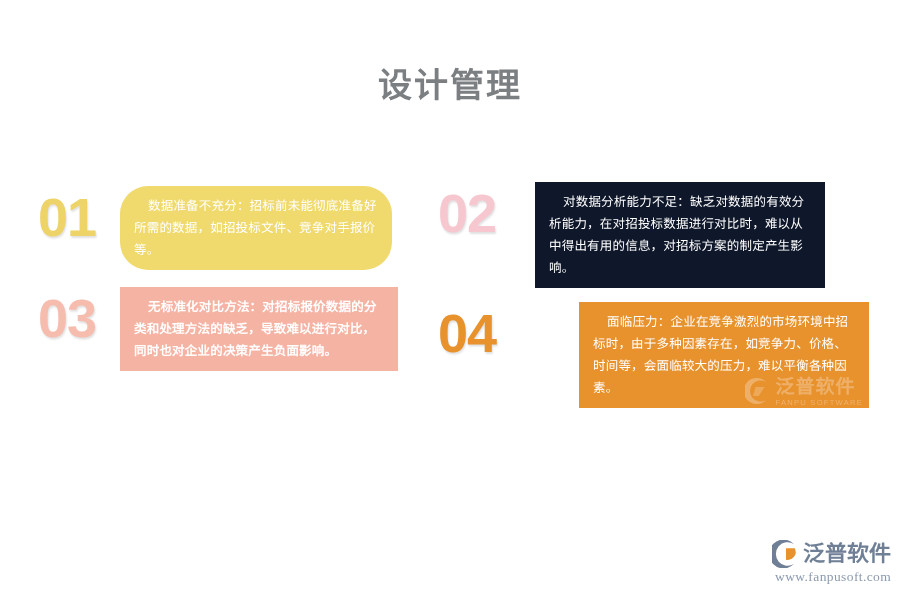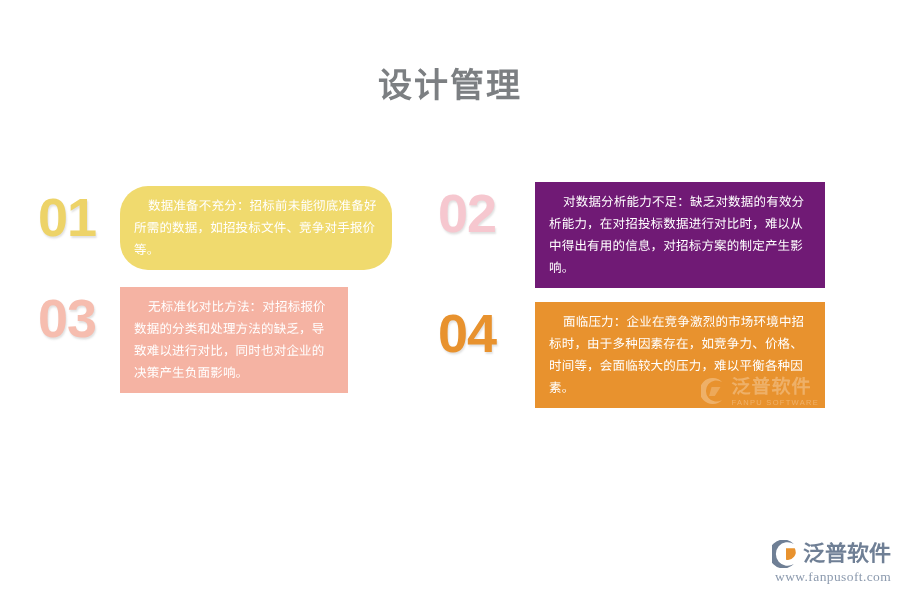--- a/index.html
+++ b/index.html
@@ -72,23 +72,23 @@
   #item-01 { left: 38px;  top: 186px; }
   #item-01 .item-number { width: 82px; }
   #item-01 .item-card   { width: 272px; border-radius: 28px; }
 
   #item-02 { left: 438px; top: 182px; }
   #item-02 .item-number { width: 97px; }
   #item-02 .item-card   { width: 290px; }
 
   #item-03 { left: 38px;  top: 287px; }
   #item-03 .item-number { width: 82px; }
-  #item-03 .item-card   { width: 228px; }
-
-  #item-04 { left: 438px; top: 302px; }
+  #item-03 .item-card   { width: 278px; font-weight: bold; }
+
+  #item-04 { left: 438px; top: 302px; gap: 44px; }
   #item-04 .item-number { width: 97px; }
   #item-04 .item-card   { width: 290px; }
 
   #item-05 { left: 238px; top: 398px; }
   #item-05 .item-number { width: 97px; }
   #item-05 .item-card   { width: 265px; }
 
   
   .watermark {
     position: absolute;
@@ -169,21 +169,21 @@
 
   <div class="page-title" style="color: rgb(124, 127, 130);">设计管理</div>
 
   <div class="item" id="item-01">
     <div class="item-number" style="color: rgb(237, 211, 104);">01</div>
     <div class="item-card" style="background: rgb(240, 218, 110); color: rgb(255, 255, 255);">数据准备不充分：招标前未能彻底准备好所需的数据，如招投标文件、竞争对手报价等。</div>
   </div>
 
   <div class="item" id="item-02">
     <div class="item-number" style="color: rgb(246, 199, 207);">02</div>
-    <div class="item-card" style="background: #701a75; color: rgb(255, 255, 255);">对数据分析能力不足：缺乏对数据的有效分析能力，在对招投标数据进行对比时，难以从中得出有用的信息，对招标方案的制定产生影响。</div>
+    <div class="item-card" style="background: #0f172a; color: rgb(255, 255, 255);">对数据分析能力不足：缺乏对数据的有效分析能力，在对招投标数据进行对比时，难以从中得出有用的信息，对招标方案的制定产生影响。</div>
   </div>
 
   <div class="item" id="item-03">
     <div class="item-number" style="color: rgb(246, 189, 175);">03</div>
     <div class="item-card" style="background: rgb(245, 179, 163); color: rgb(255, 255, 255);">无标准化对比方法：对招标报价数据的分类和处理方法的缺乏，导致难以进行对比，同时也对企业的决策产生负面影响。</div>
   </div>
 
   <div class="item" id="item-04">
     <div class="item-number" style="color: rgb(232, 146, 46);">04</div>
     <div class="item-card" style="background: rgb(232, 146, 46); color: rgb(255, 255, 255);">

